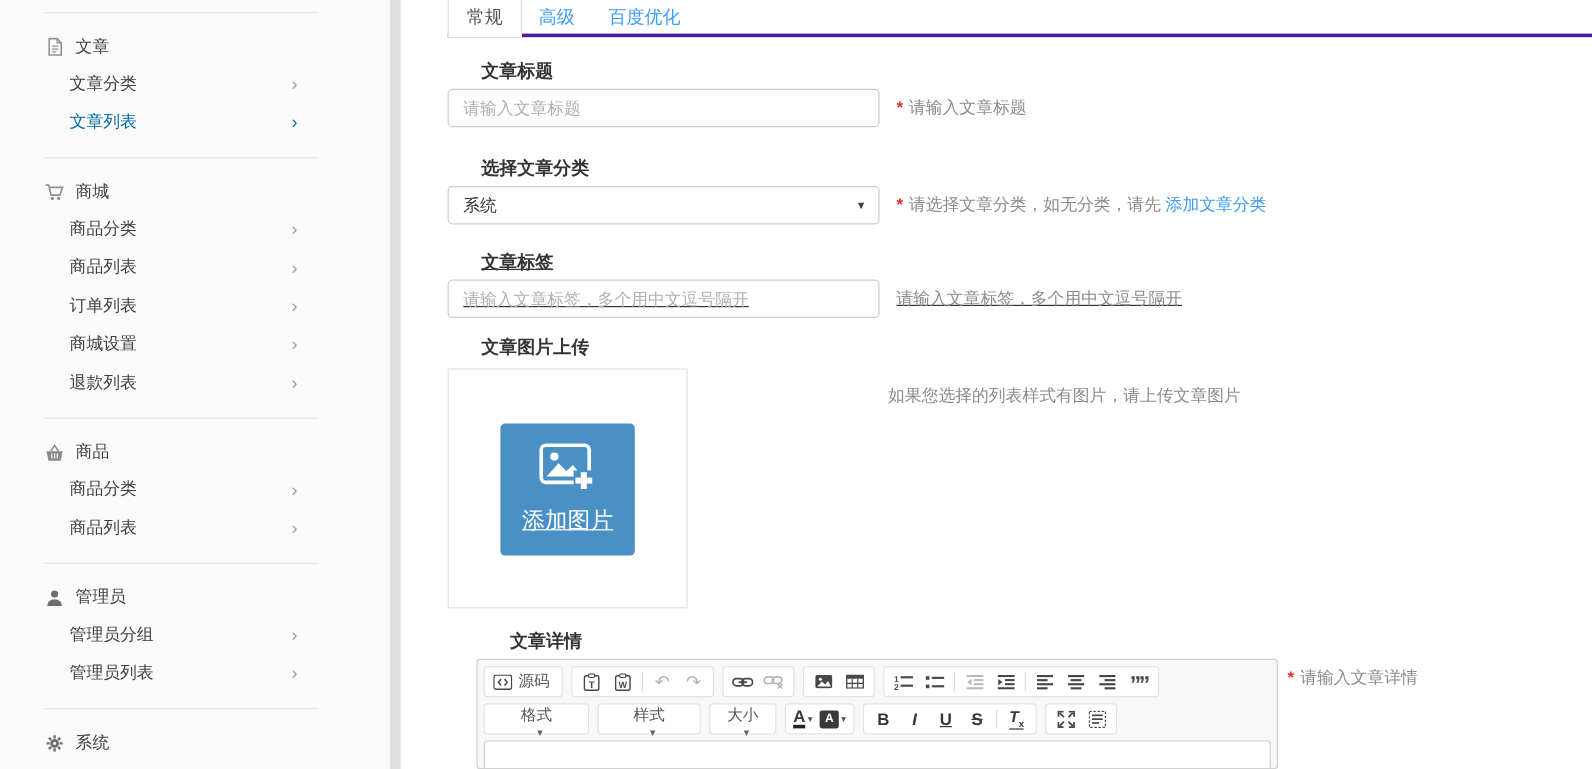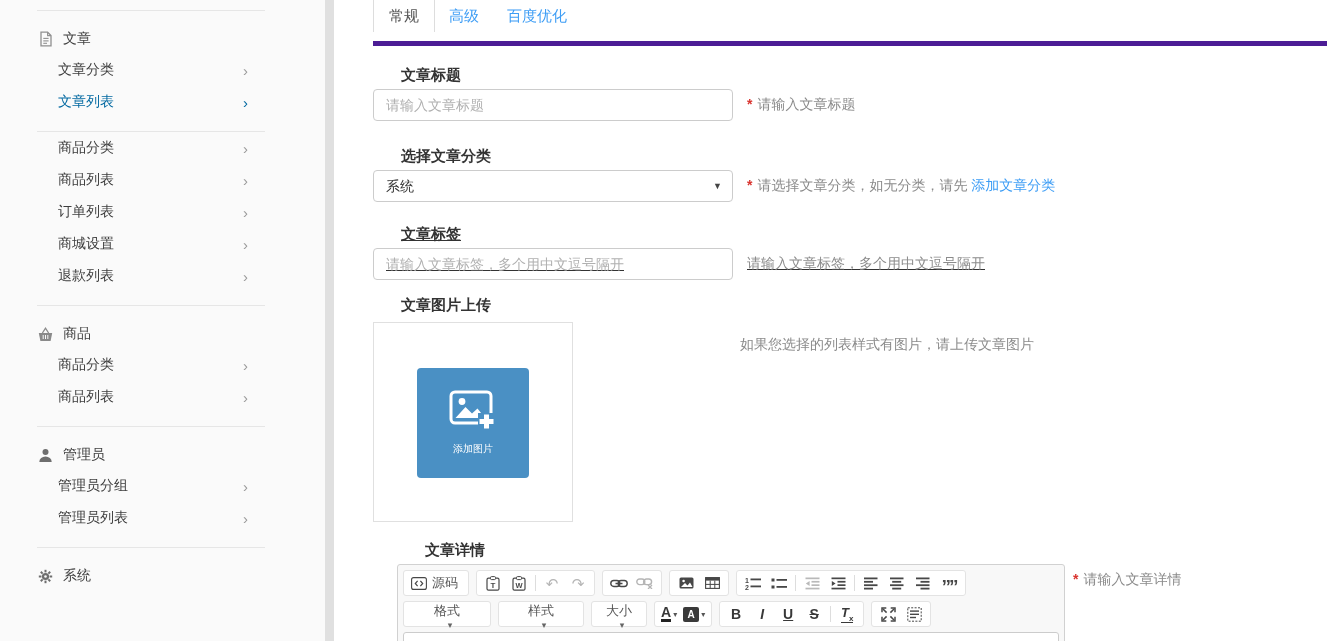--- a/index.html
+++ b/index.html
@@ -15,21 +15,21 @@
   .side-header { margin-top:13px; height:30px; display:flex; align-items:center; padding-left:37px; color:#404040; font-size:14px; cursor:pointer; }
   .side-header .ico { width:17px; height:16px; margin-right:9px; display:flex; align-items:center; justify-content:center; }
   .side-item { height:32px; display:flex; align-items:center; justify-content:space-between; padding-left:58px; padding-right:77px; font-size:14px; color:#3d3d3d; cursor:pointer; }
   .side-item .chev { color:#9a9a9a; font-size:15px; line-height:1; }
   .side-item.active, .side-item.active .chev { color:#0369a1; }
   .side-sec { margin-bottom:13px; }
   
   .main { position:absolute; left:334px; top:0; right:0; bottom:0; background:#fff; }
   .content { margin-left:39px; }
   
-  .tabs { display:flex; border-bottom:5px solid #4c1d95; height:46px; align-items:flex-start; }
+  .tabs { display:flex; border-bottom:3px solid #4c1d95; height:31px; align-items:center; }
   .tab { font-size:15px; color:#3d9df5; line-height:31px; padding:0 14px; cursor:pointer; }
   .tab.active { background:#fff; color:#555; border-left:1px solid #ddd; border-right:1px solid #ddd; height:32px; margin-bottom:-1px; padding:0 15px; }
   
   .f-label { font-size:15px; line-height:15px; font-weight:bold; color:#333;margin-left:28px; }
   .ctl-line { display:flex; align-items:center; }
   .hint { font-size:14px; color:#8b8b8b; white-space:nowrap; }
   .star { color:#d9342f; font-weight:bold; margin-right:5px; }
   .t-input { width:360px; height:32px; border:1px solid #ccc; border-radius:4px; padding:0 12px; font-size:14px; color:#333; outline:none; font-family:inherit; background:#fff; }
   .t-input::placeholder { color:#b0b0b0; }
   .sel { position:relative; width:360px; height:32px; border:1px solid #ccc; border-radius:4px; background:#fff; font-size:14px; color:#333; line-height:30px; padding:0 12px; cursor:pointer; }
@@ -37,21 +37,21 @@
   .hint-link { color:#3d9df5; cursor:pointer; }
   .row-title .ctl-line, .row-cat .ctl-line, .row-tags .ctl-line { margin-top:7px; }
   .row-title { margin-top:21px; }
   .row-cat { margin-top:27px; }
   .row-tags { margin-top:24px;text-decoration:underline; }
   .row-img { margin-top:17px; }
   .row-detail { margin-top:20px;padding-left:24px; }
   .gap14 { margin-left:14px; }
   
   .upload-box { margin-top:10px; width:200px; height:200px; border:1px solid #e0e0e0; background:#fff; display:flex; justify-content:center; cursor:pointer; }
-  .upload-btn { margin-top:45px; width:112px; height:110px; background:#4a90c4; border-radius:4px; display:flex; flex-direction:column; align-items:center; justify-content:center; gap:10px; color:#fff; font-size:10px; cursor:pointer; }
+  .upload-btn { margin-top:45px; width:112px; height:110px; background:#4a90c4; border-radius:4px; display:flex; flex-direction:column; align-items:center; justify-content:center; gap:10px; color:#fff; font-size:19px; cursor:pointer;text-decoration:underline; }
   .row-img .hint { margin-left:167px; margin-top:24px; align-self:flex-start; }
   .row-img .ctl-line { align-items:flex-start; }
   
   .editor { margin-top:7px; width:668px; height:92px; border:1px solid #d1d1d1; border-radius:3px; background:#f8f8f8; overflow:hidden; }
   .tb-row { padding:5px 5px 0 5px; display:flex; }
   .tb-group { display:inline-flex; align-items:center; background:#fff; border:1px solid #e3e3e3; border-radius:3px; height:26px; padding:0 3px; margin-right:7px; }
   .tb-btn { min-width:26px; height:24px; display:flex; align-items:center; justify-content:center; cursor:pointer; }
   .tb-sep { width:1px; height:16px; background:#ddd; margin:0 3px; }
   .glyph { font-size:15px; color:#474747; line-height:1; }
   .glyph.dim { color:#b5b5b5; }
@@ -96,20 +96,30 @@
       <span class="chev">›</span>
     </div>
     <div class="side-item active">
       <span>文章列表</span>
       <span class="chev">›</span>
     </div>
   </div>
   <div class="side-divider"></div>
 
   <div class="side-sec">
+    <div class="side-header">
+      <span class="ico">
+        <svg width="17" height="16" viewBox="0 0 17 16">
+            <path d="M1 2.2 h2.6 l2 8.4 h7.4 l2.1-6.4 H4.3" fill="none" stroke="#909090" stroke-width="1.4"></path>
+            <circle cx="6.6" cy="13.4" r="1.4" fill="#909090"></circle>
+            <circle cx="11.9" cy="13.4" r="1.4" fill="#909090"></circle>
+          </svg>
+      </span>
+      <span>商城</span>
+    </div>
     <div class="side-item">
       <span>商品分类</span>
       <span class="chev">›</span>
     </div>
     <div class="side-item">
       <span>商品列表</span>
       <span class="chev">›</span>
     </div>
     <div class="side-item">
       <span>订单列表</span>

